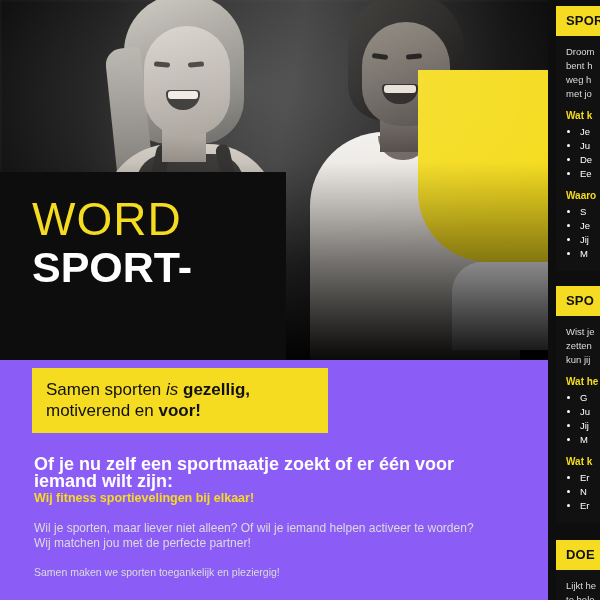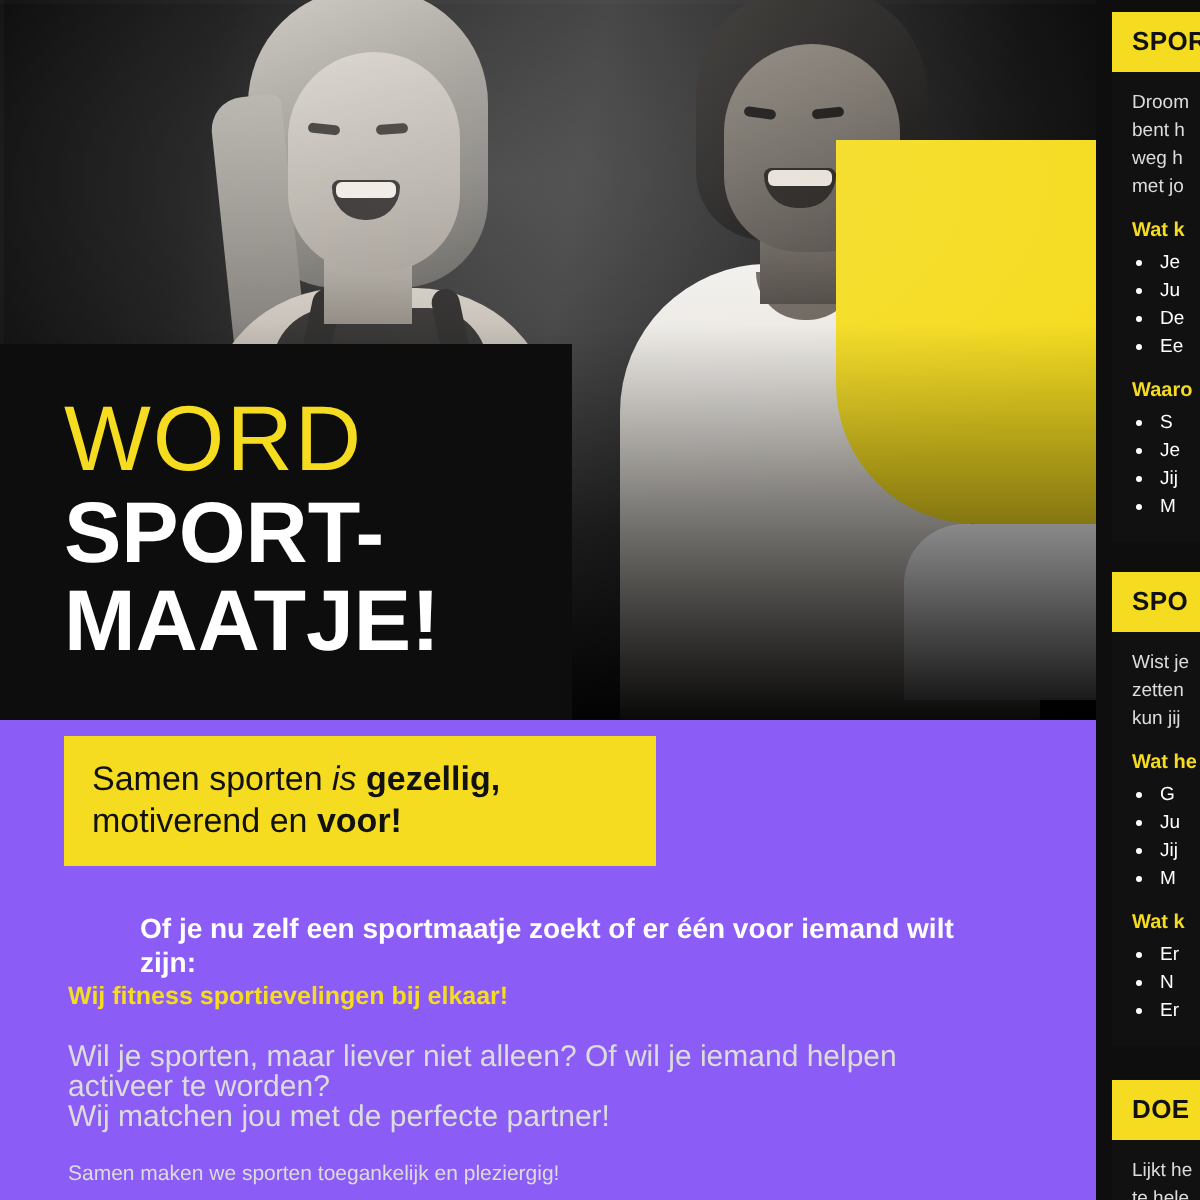--- a/index.html
+++ b/index.html
@@ -290,35 +290,34 @@
 
   
   .copy {
     position: absolute;
     left: 34px;
     top: 456px;
     width: 470px;
     color: #efefef;
   }
   .copy .lead {
-    font-size: 14px;
+    font-size: 18px;
     line-height: 17px;
     font-weight: 700;
     color: #ffffff;
-    margin-left: 36px;
   }
   .copy .lead-y {
     font-size: 12.5px;
     line-height: 17px;
     font-weight: 700;
     color: #f5dc20;
   }
   .copy .p {
     margin-top: 14px;
-    font-size: 15px;
+    font-size: 12px;
     line-height: 15px;
     color: #dcdcdc;
     font-weight: 400;
   }
   .copy .p2 {
     margin-top: 14px;
     font-size: 10.5px;
     line-height: 15px;
     color: #dcdcdc;
     font-weight: 400;
@@ -418,21 +417,20 @@
 
       <div class="yellow-blob"></div>
       <div class="white-blob"></div>
       <div class="vign"></div>
       <div class="hero-slab"></div>
     </div>
 
     <div class="hero">
       <div class="word">WORD</div>
       <div class="sport">SPORT-</div>
-      <div class="maatje">MAATJE!</div>
     </div>
 
     <div class="claim">
       <div class="line"><span>Samen sporten </span><span style="font-style:italic">is </span><span class="b">gezellig,</span></div>
       <div class="line"><span>motiverend </span><span>en </span><span class="b">voor!</span></div>
     </div>
 
     <div class="copy">
       <div class="lead">Of je nu zelf een sportmaatje zoekt of er één voor iemand wilt zijn:</div>
       <div class="lead-y">Wij fitness sportievelingen bij elkaar!</div>

